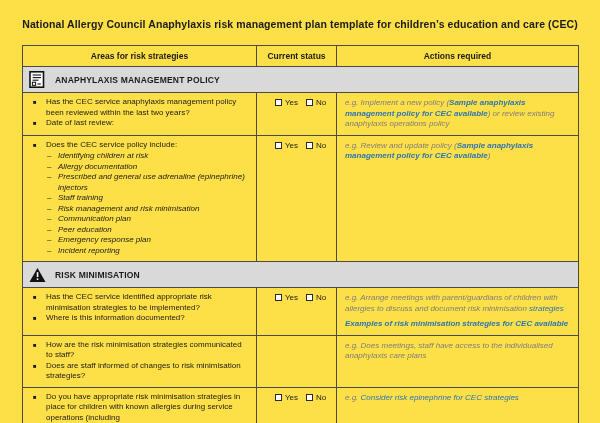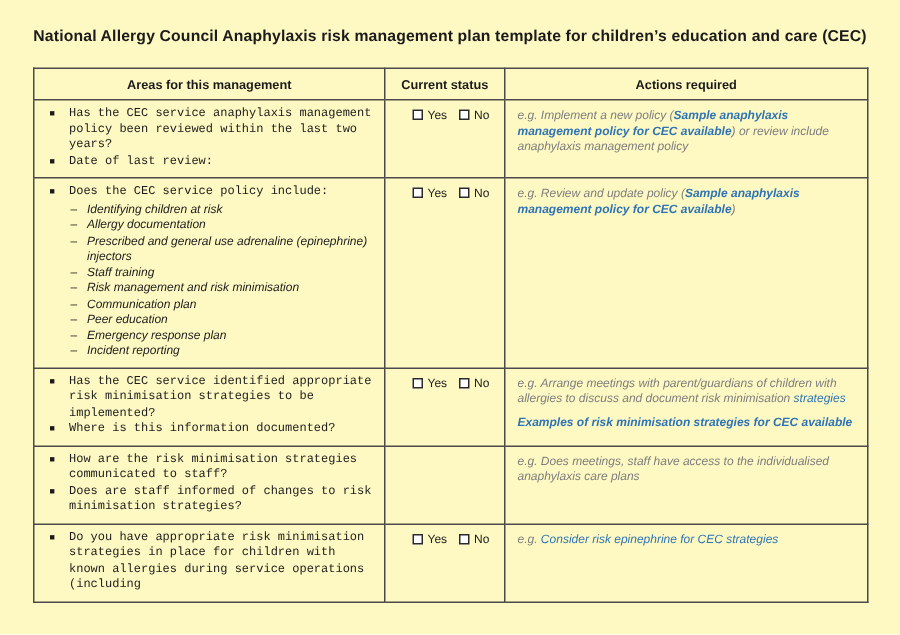--- a/index.html
+++ b/index.html
@@ -1,33 +1,33 @@
 <!DOCTYPE html>
 <html><head>
 <meta charset="utf-8">
 <style>
   * { margin:0; padding:0; box-sizing:border-box; }
   html,body { background:#ffffff; }
   body { font-family:"Liberation Sans", sans-serif; color:#1b1b1b; }
-  .page { width:600px; height:423px; background:#fef9c3; padding:18px 22px 0 22px; overflow:hidden; }
+  .page { width:600px; height:423px; background:#fde047; padding:18px 22px 0 22px; overflow:hidden; }
 
   .title { font-size:10.5px; font-weight:bold; text-align:center; margin-bottom:15px; letter-spacing:.1px; }
   .subtitle { font-size:8.5px; margin-bottom:10px; }
 
   table { border-collapse:collapse; width:556px; table-layout:fixed; }
   th, td { border:1px solid #4a4a4a; vertical-align:top; }
   th { font-size:8.5px; font-weight:bold; text-align:center; padding:5px 2px; }
 
   tr.section-row td { background:#d9d9d9; padding:4px 6px; }
   .section-inner { display:flex; align-items:center; gap:9px; }
   .section-label { font-size:8.5px; font-weight:bold; letter-spacing:.2px; }
   .section-icon { width:17px; height:17px; flex:0 0 auto; display:flex; align-items:center; justify-content:center; }
 
   td.area-cell { padding:4px 6px 5px 8px; font-size:8px; line-height:10.5px; }
-  .bullet-row { display:flex;font-family:Liberation Mono, monospace; }
+  .bullet-row { display:flex; }
   .bullet-mark { flex:0 0 15px; font-size:6px; line-height:10.5px; padding-left:2px; }
   .bullet-text { flex:1; }
   .sub-list { margin-top:1px; }
   .sub-row { display:flex; }
   .sub-mark { flex:0 0 12px; padding-left:1px; }
   .sub-text { flex:1;font-style:italic; }
 
   td.status-cell { padding:5px 4px 4px 18px; font-size:8px; white-space:nowrap; }
   .cb { display:inline-flex; align-items:center; margin-right:8px; cursor:default; }
   .cb-box { width:7px; height:7px; border:1px solid #2a2a2a; background:#fff; display:inline-block; margin-right:3px; }
@@ -46,46 +46,63 @@
   <div class="title">National Allergy Council Anaphylaxis risk management plan template for children’s education and care (CEC)</div>
 
   <table>
     <colgroup>
         <col style="width:234px">
         <col style="width:80px">
         <col style="width:242px">
       </colgroup>
     <thead>
       <tr>
-        <th>Areas for this management</th>
+        <th>Areas for risk strategies</th>
         <th>Current status</th>
         <th>Actions required</th>
       </tr>
     </thead>
     <tbody id="table-body">
+        <tr class="section-row">
+          <td colspan="3">
+            <div class="section-inner">
+              <span class="section-icon">
+                <svg width="17" height="17" viewBox="0 0 17 17">
+                  <rect x="1" y="0.8" width="13.5" height="15.4" fill="#fff" stroke="#111" stroke-width="1.6"></rect>
+                  <line x1="3.6" y1="4" x2="12" y2="4" stroke="#111" stroke-width="1.1"></line>
+                  <line x1="3.6" y1="6.6" x2="12" y2="6.6" stroke="#111" stroke-width="1.1"></line>
+                  <line x1="3.6" y1="9.2" x2="9.5" y2="9.2" stroke="#111" stroke-width="1.1"></line>
+                  <rect x="3.4" y="11.2" width="3.2" height="3.2" fill="none" stroke="#111" stroke-width="1"></rect>
+                  <line x1="8.4" y1="13" x2="11.8" y2="13" stroke="#111" stroke-width="1.1"></line>
+                </svg>
+              </span>
+              <span class="section-label">ANAPHYLAXIS MANAGEMENT POLICY</span>
+            </div>
+          </td>
+        </tr>
         <tr>
           <td class="area-cell">
             <div class="bullet-row">
               <span class="bullet-mark">■</span>
               <span class="bullet-text">Has the CEC service anaphylaxis management policy been reviewed within the last two years?</span>
             </div>
             <div class="bullet-row">
               <span class="bullet-mark">■</span>
               <span class="bullet-text">Date of last review:</span>
             </div>
           </td>
           <td class="status-cell"><span class="cb">
               <span class="cb-box"></span>
               <span class="cb-label">Yes</span>
             </span><span class="cb">
               <span class="cb-box"></span>
               <span class="cb-label">No</span>
             </span></td>
           <td class="actions-cell">
-            <div class="action-par"><span>e.g. Implement a new policy (</span><span class="seg-link seg-bold">Sample anaphylaxis management policy for CEC available</span><span>) or review include anaphylaxis management policy</span></div>
+            <div class="action-par"><span>e.g. Implement a new policy (</span><span class="seg-link seg-bold">Sample anaphylaxis management policy for CEC available</span><span>) or review existing anaphylaxis operations policy</span></div>
           </td>
         </tr>
         <tr>
           <td class="area-cell" style="padding-left: 8px;">
             <div class="bullet-row">
               <span class="bullet-mark">■</span>
               <span class="bullet-text">Does the CEC service policy include:</span>
             </div>
             <div class="sub-list" style="margin-left: 15px;">
               <div class="sub-row">
@@ -128,20 +145,34 @@
           </td>
           <td class="status-cell"><span class="cb">
               <span class="cb-box"></span>
               <span class="cb-label">Yes</span>
             </span><span class="cb">
               <span class="cb-box"></span>
               <span class="cb-label">No</span>
             </span></td>
           <td class="actions-cell">
             <div class="action-par"><span>e.g. Review and update policy (</span><span class="seg-link seg-bold">Sample anaphylaxis management policy for CEC available</span><span>)</span></div>
+          </td>
+        </tr>
+        <tr class="section-row">
+          <td colspan="3">
+            <div class="section-inner">
+              <span class="section-icon">
+                <svg width="18" height="16" viewBox="0 0 18 16">
+                  <polygon points="9,0.5 17.5,15.3 0.5,15.3" fill="#111"></polygon>
+                  <rect x="8.2" y="5" width="1.7" height="5.2" fill="#fff"></rect>
+                  <rect x="8.2" y="11.6" width="1.7" height="1.7" fill="#fff"></rect>
+                </svg>
+              </span>
+              <span class="section-label">RISK MINIMISATION</span>
+            </div>
           </td>
         </tr>
         <tr>
           <td class="area-cell">
             <div class="bullet-row">
               <span class="bullet-mark">■</span>
               <span class="bullet-text">Has the CEC service identified appropriate risk minimisation strategies to be implemented?</span>
             </div>
             <div class="bullet-row">
               <span class="bullet-mark">■</span>

